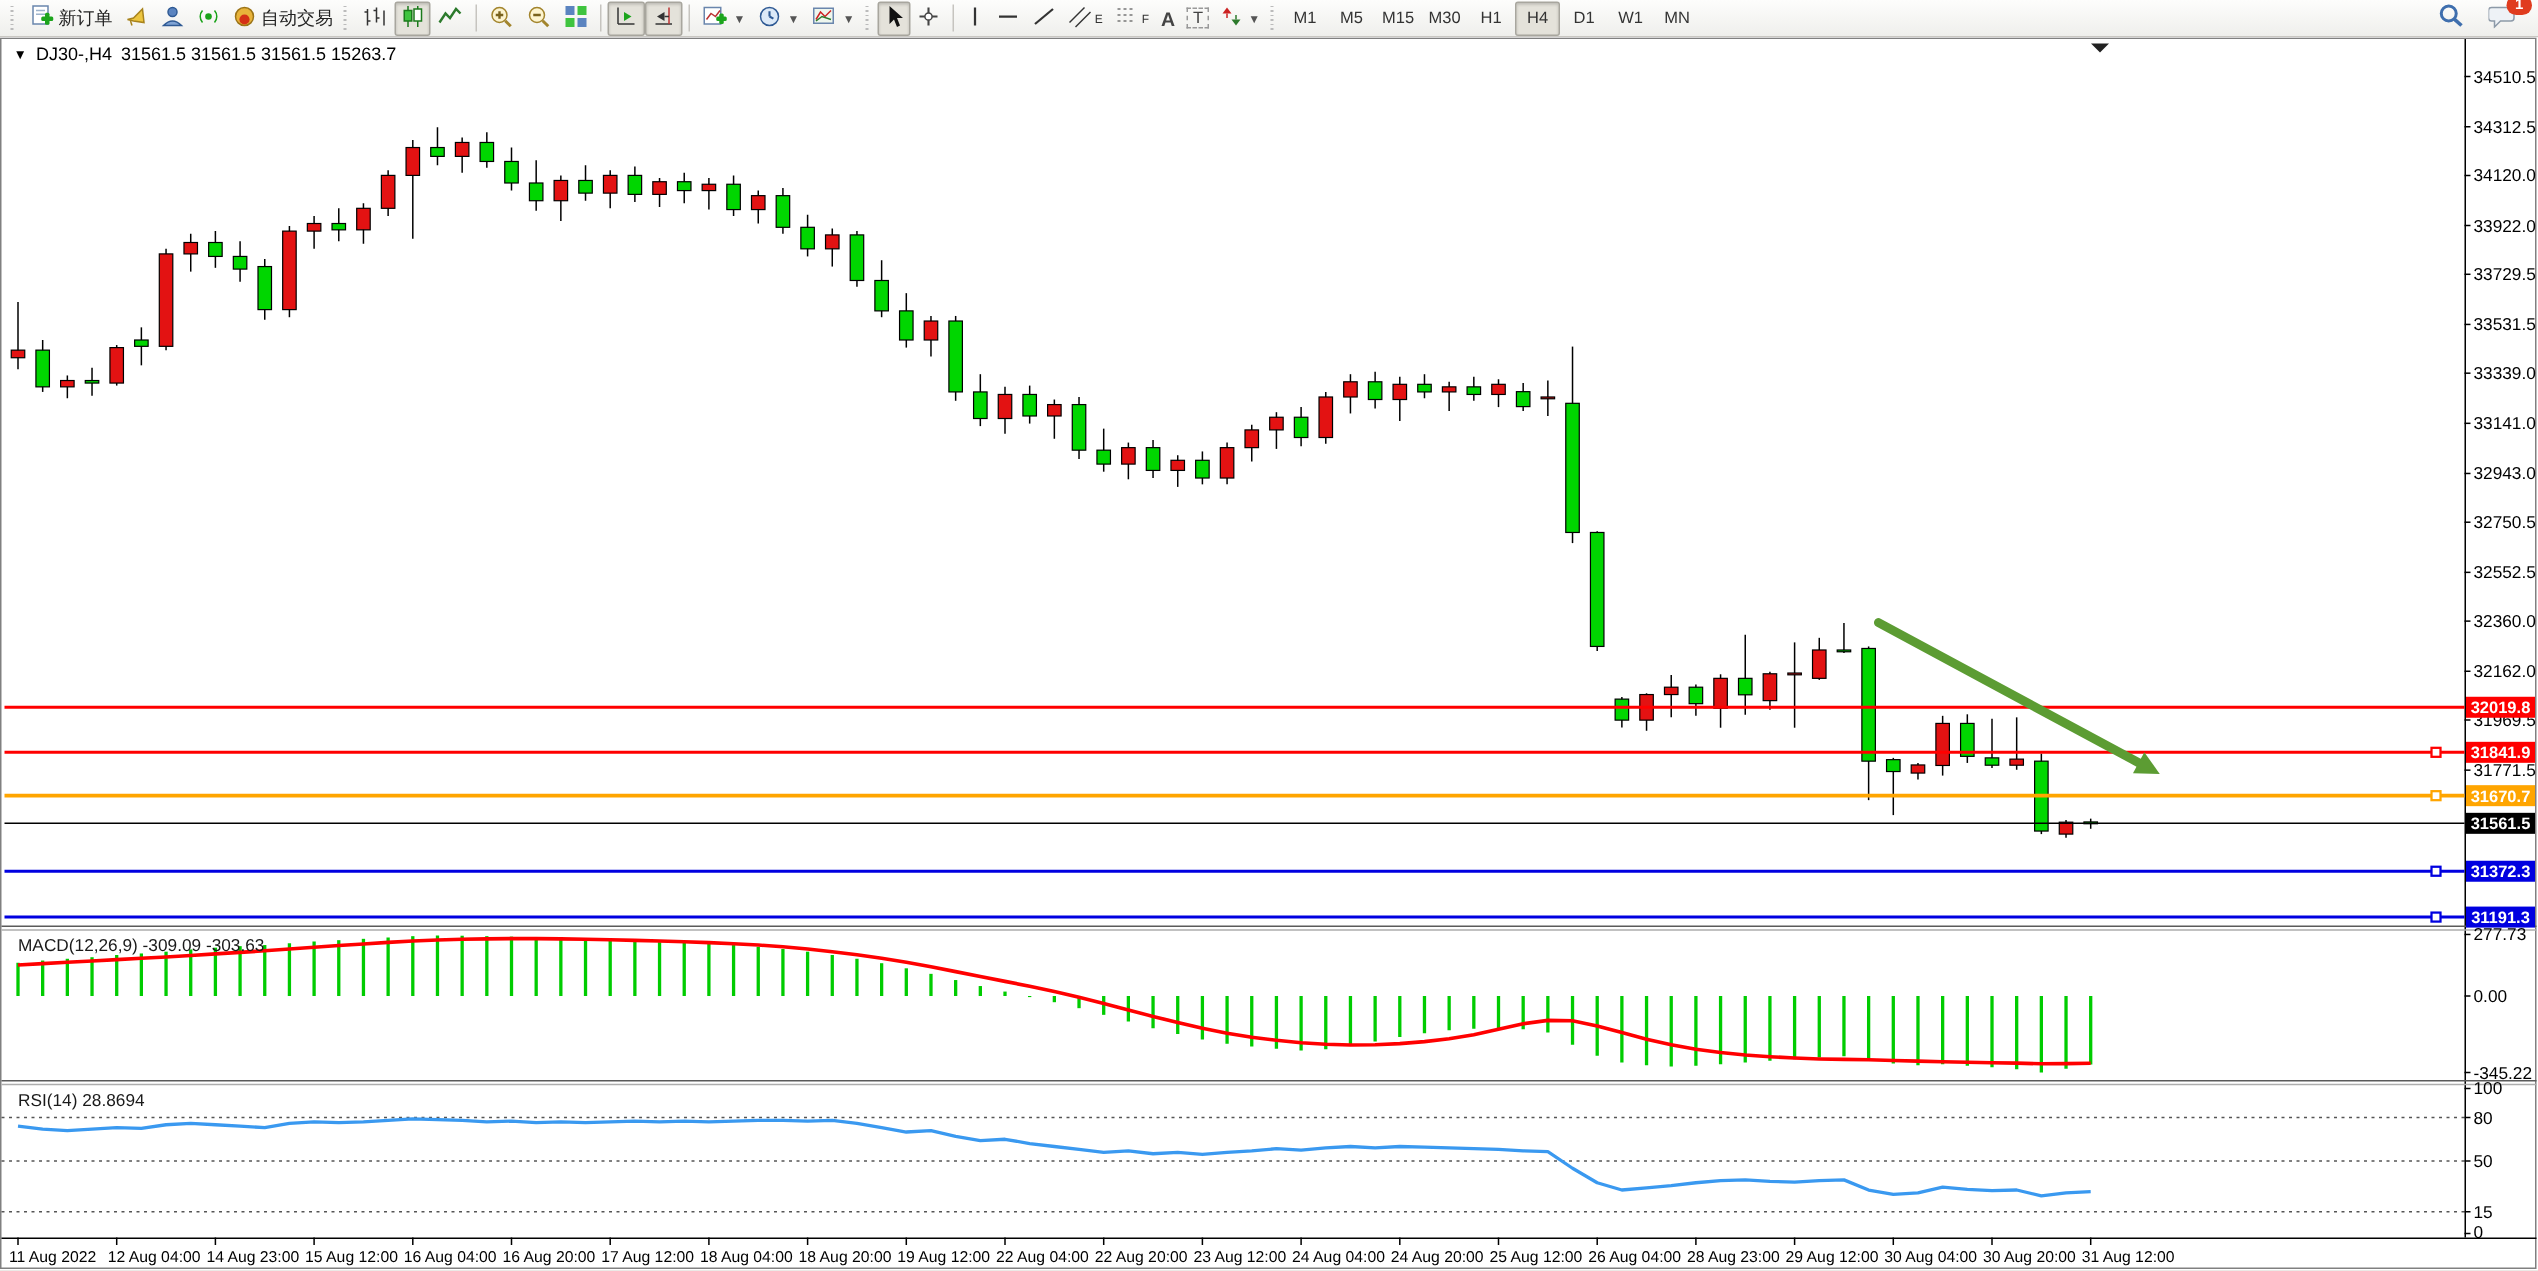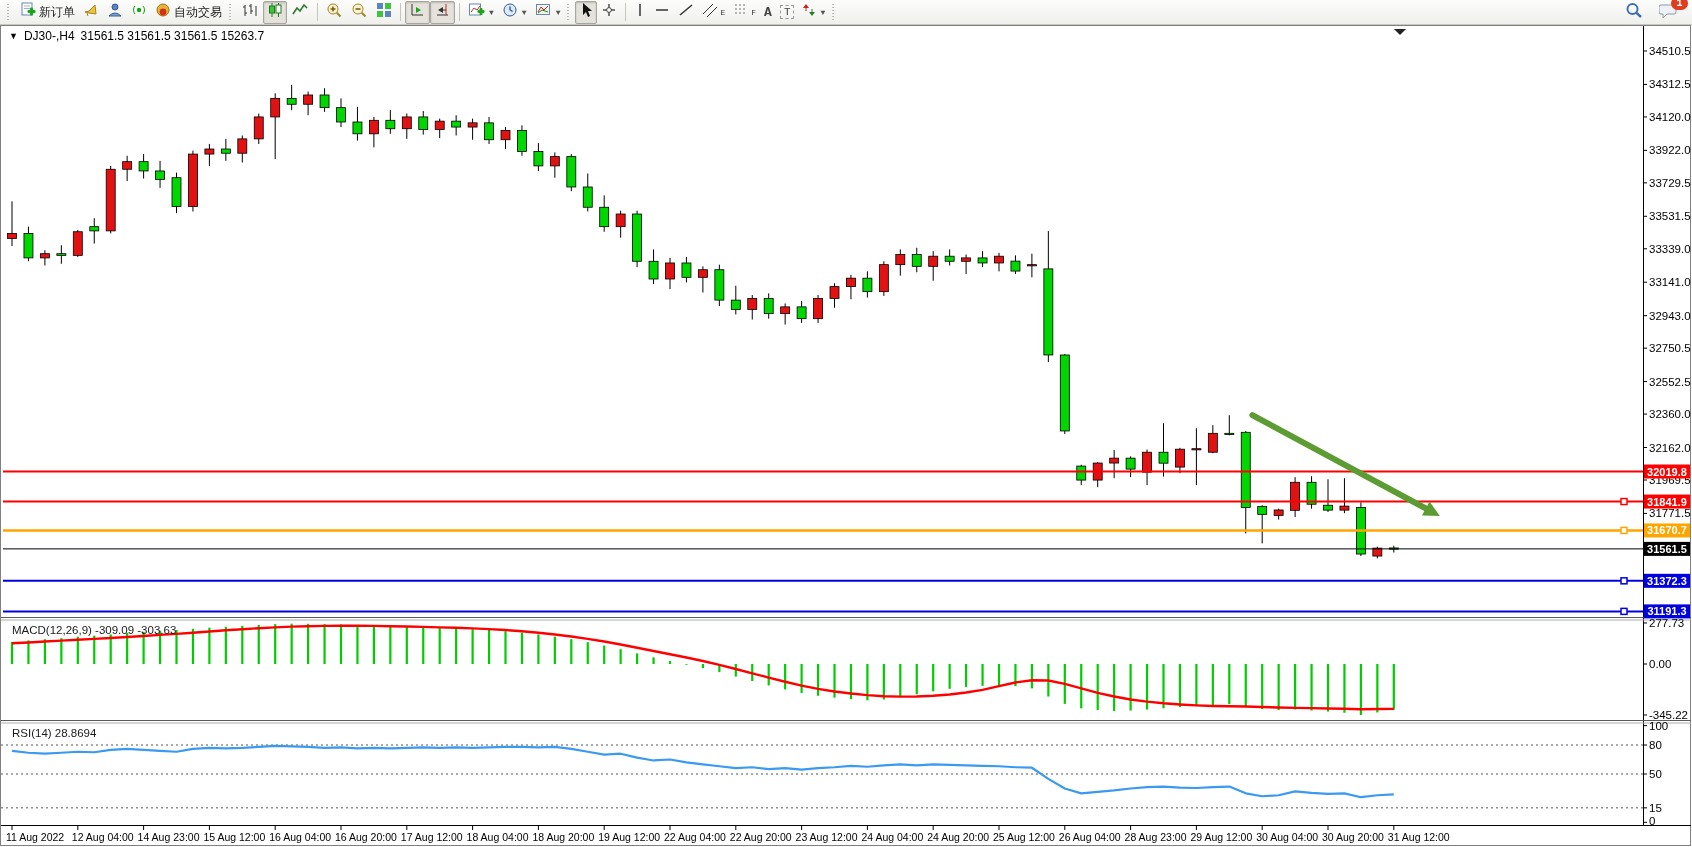--- a/index.html
+++ b/index.html
@@ -1,19 +1,19 @@
 <!DOCTYPE html>
 <html><head>
 <meta charset="utf-8">
 <style>
   html,body{margin:0;padding:0;background:#d6d3ce;font-family:"Liberation Sans",sans-serif;}
   #app{width:1692px;height:847px;background:#fff;position:relative;overflow:hidden;}
   
   .toolbar{position:absolute;left:0;top:0;width:1692px;height:25px;background:linear-gradient(#fdfdfc,#efefec);
-    border-bottom:1px solid #c9c7c2;display:flex;align-items:center;padding:0 4px;box-sizing:border-box;font-family:Liberation Mono, monospace;}
+    border-bottom:1px solid #c9c7c2;display:flex;align-items:center;padding:0 4px;box-sizing:border-box;}
   .grip{width:5px;height:16px;margin:0 3px;background:repeating-linear-gradient(#bbb 0 1px,transparent 1px 3px);
     background-size:2px 100%;background-repeat:repeat-y;}
   .sep{width:1px;height:18px;background:#c6c4bf;margin:0 4px;}
   .btn{display:flex;align-items:center;gap:3px;height:21px;padding:0 3px;border:1px solid transparent;border-radius:2px;
     font-size:12px;color:#222;cursor:default;}
   .btn.pressed{background:#e4e2da;border:1px solid #a8a69e;box-shadow:inset 0 1px 2px rgba(0,0,0,.18);}
   .btn .caret{font-size:8px;color:#555;margin-left:1px;}
   .tf .btn{width:28px;justify-content:center;font-size:11px;color:#333;padding:0;}
   .toolbar-right{margin-left:auto;display:flex;align-items:center;gap:8px;padding-right:6px;}
   .chat-wrap{position:relative;}
@@ -227,20 +227,31 @@
     <span><svg width="14" height="16">
             <polygon points="4,2 7,6 1,6" fill="#c22"></polygon>
             <line x1="4" y1="6" x2="4" y2="9" stroke="#c22"></line>
             <polygon points="10,14 13,10 7,10" fill="#2c7a2c"></polygon>
             <line x1="10" y1="7" x2="10" y2="10" stroke="#2c7a2c"></line>
           </svg></span>
     <span class="caret">▼</span>
   </div>
 
   <span class="grip"></span>
+  <div class="tf" id="tfGroup" style="display:flex;gap:1px;">
+        <div class="btn">M1</div>
+        <div class="btn">M5</div>
+        <div class="btn">M15</div>
+        <div class="btn">M30</div>
+        <div class="btn">H1</div>
+        <div class="btn pressed">H4</div>
+        <div class="btn">D1</div>
+        <div class="btn">W1</div>
+        <div class="btn">MN</div>
+      </div>
 
   <div class="toolbar-right">
     <div class="btn">
       <span><svg width="18" height="17">
               <circle cx="7.5" cy="7" r="5" fill="none" stroke="#3f6fae" stroke-width="2"></circle>
               <line x1="11.2" y1="10.7" x2="16" y2="15" stroke="#3f6fae" stroke-width="2.4"></line>
             </svg></span>
     </div>
     <div class="btn chat-wrap">
       <span><svg width="19" height="17">

